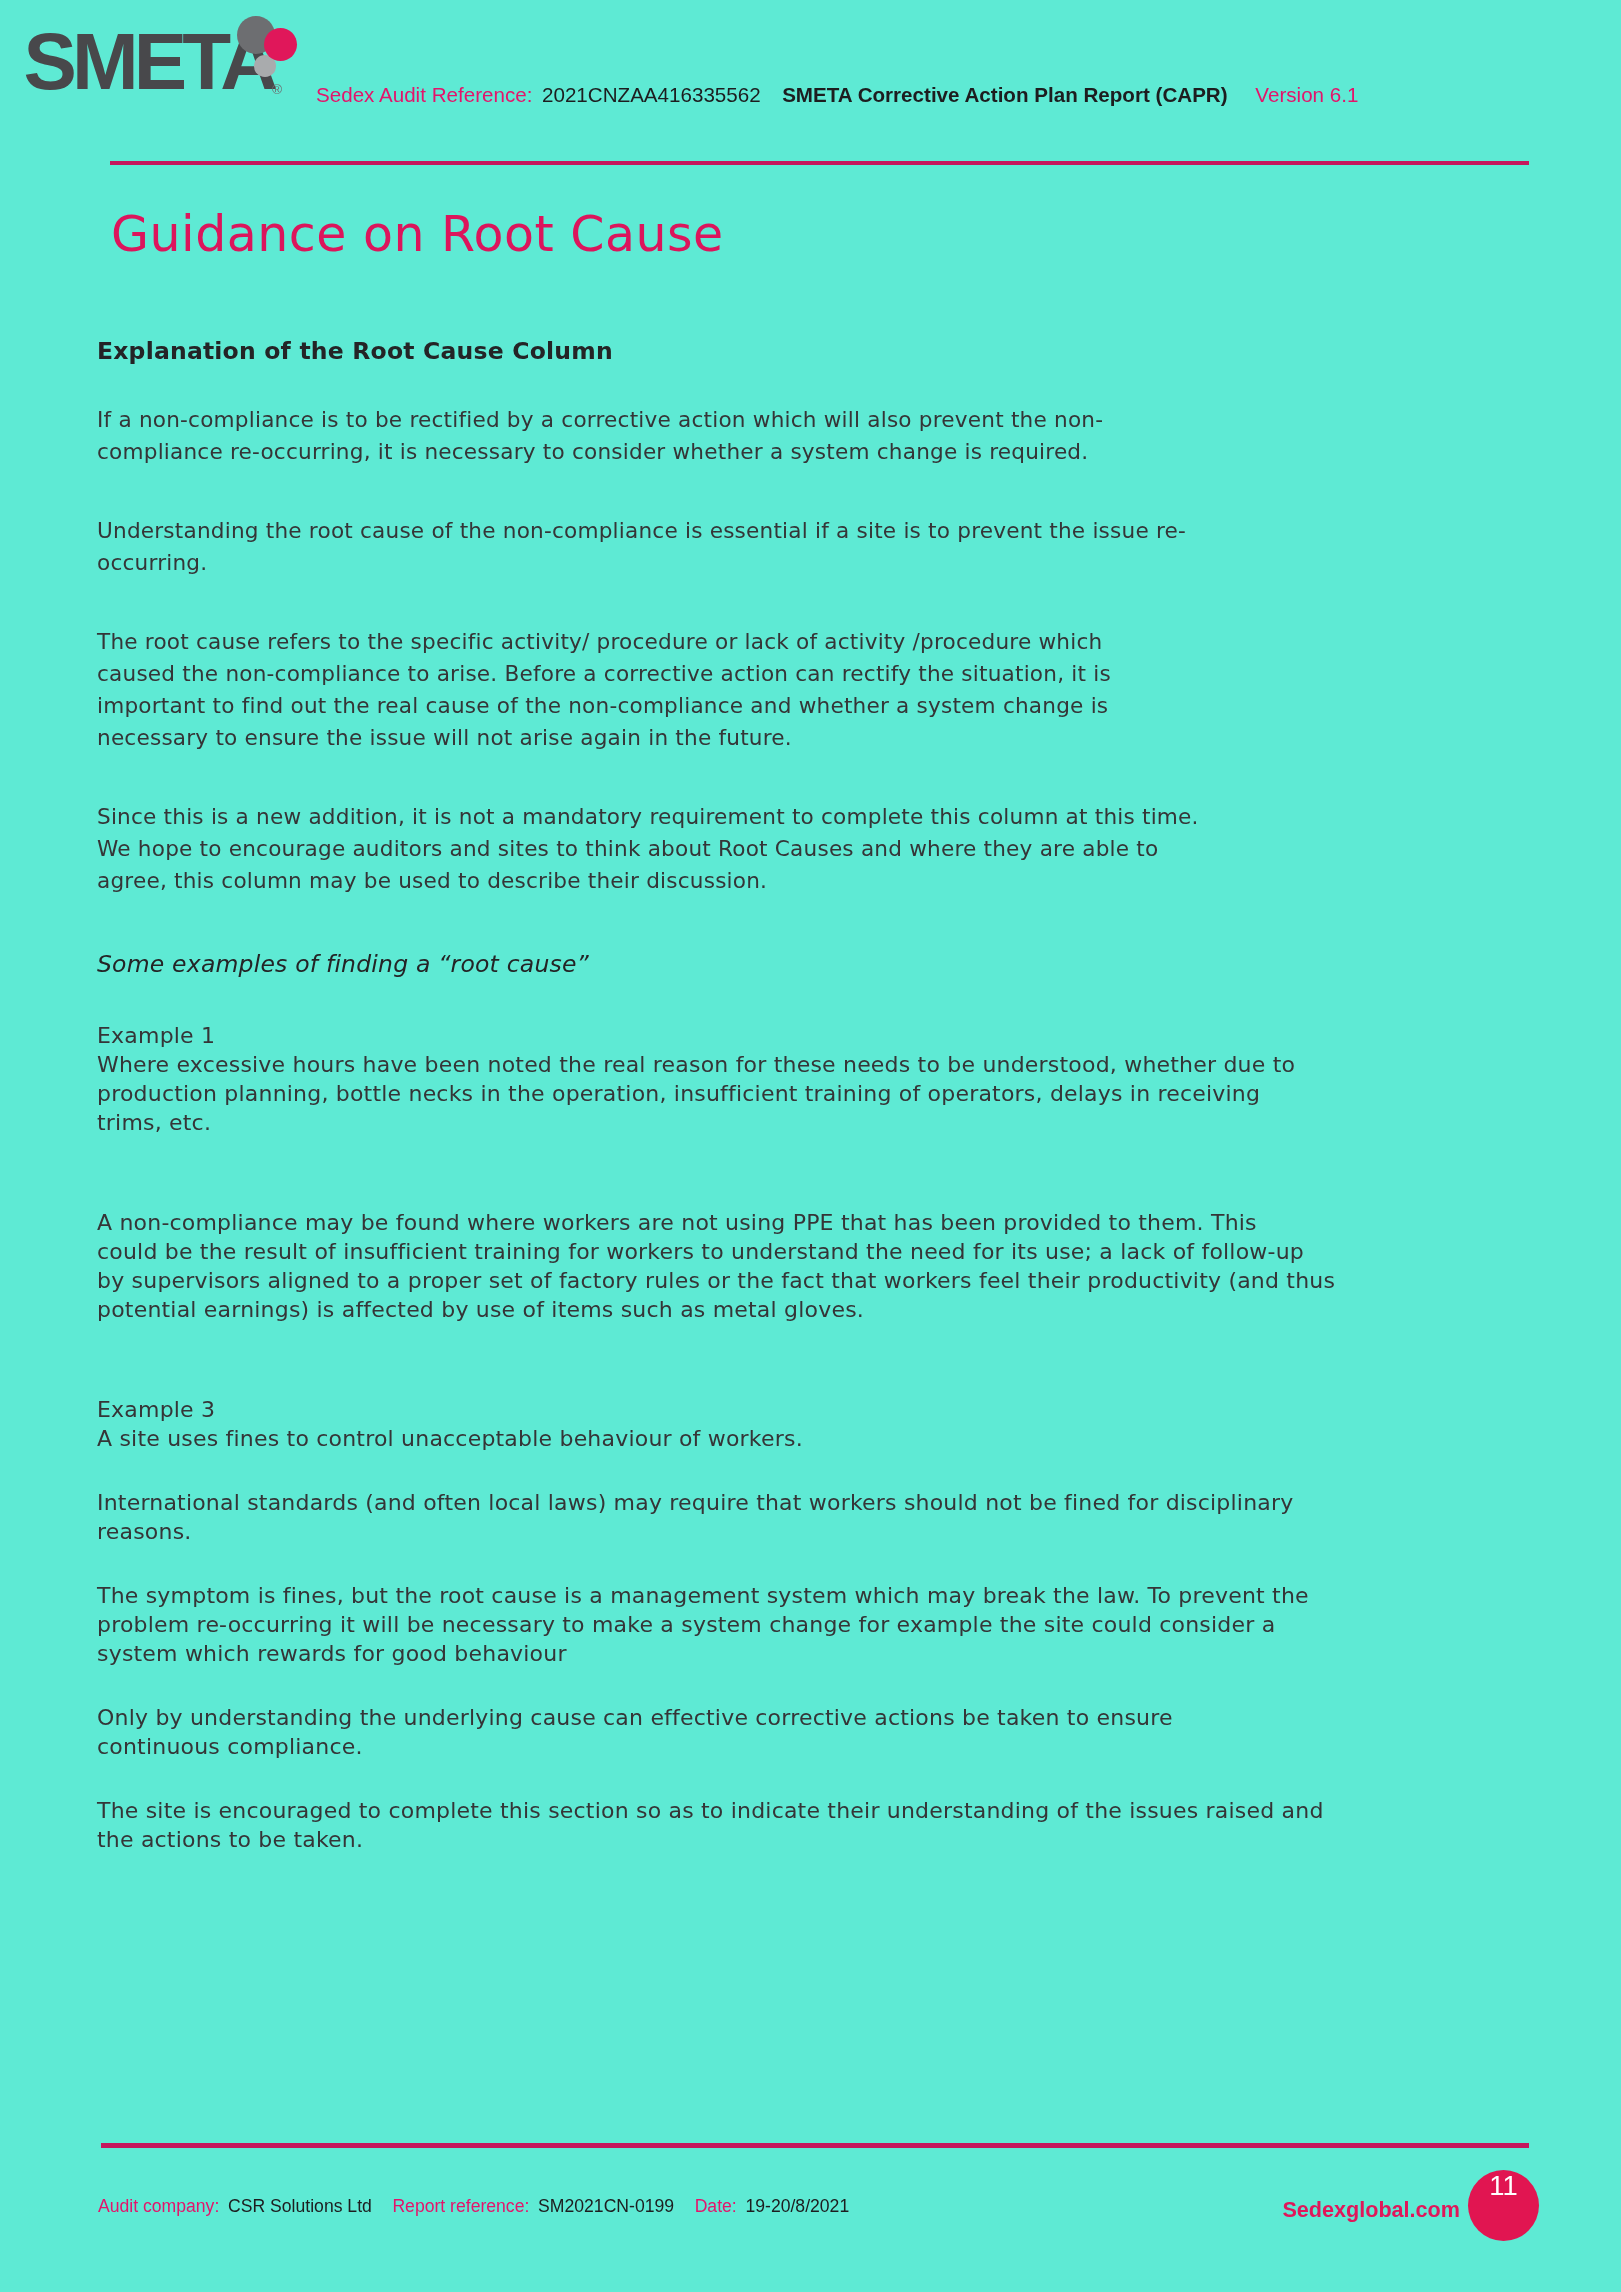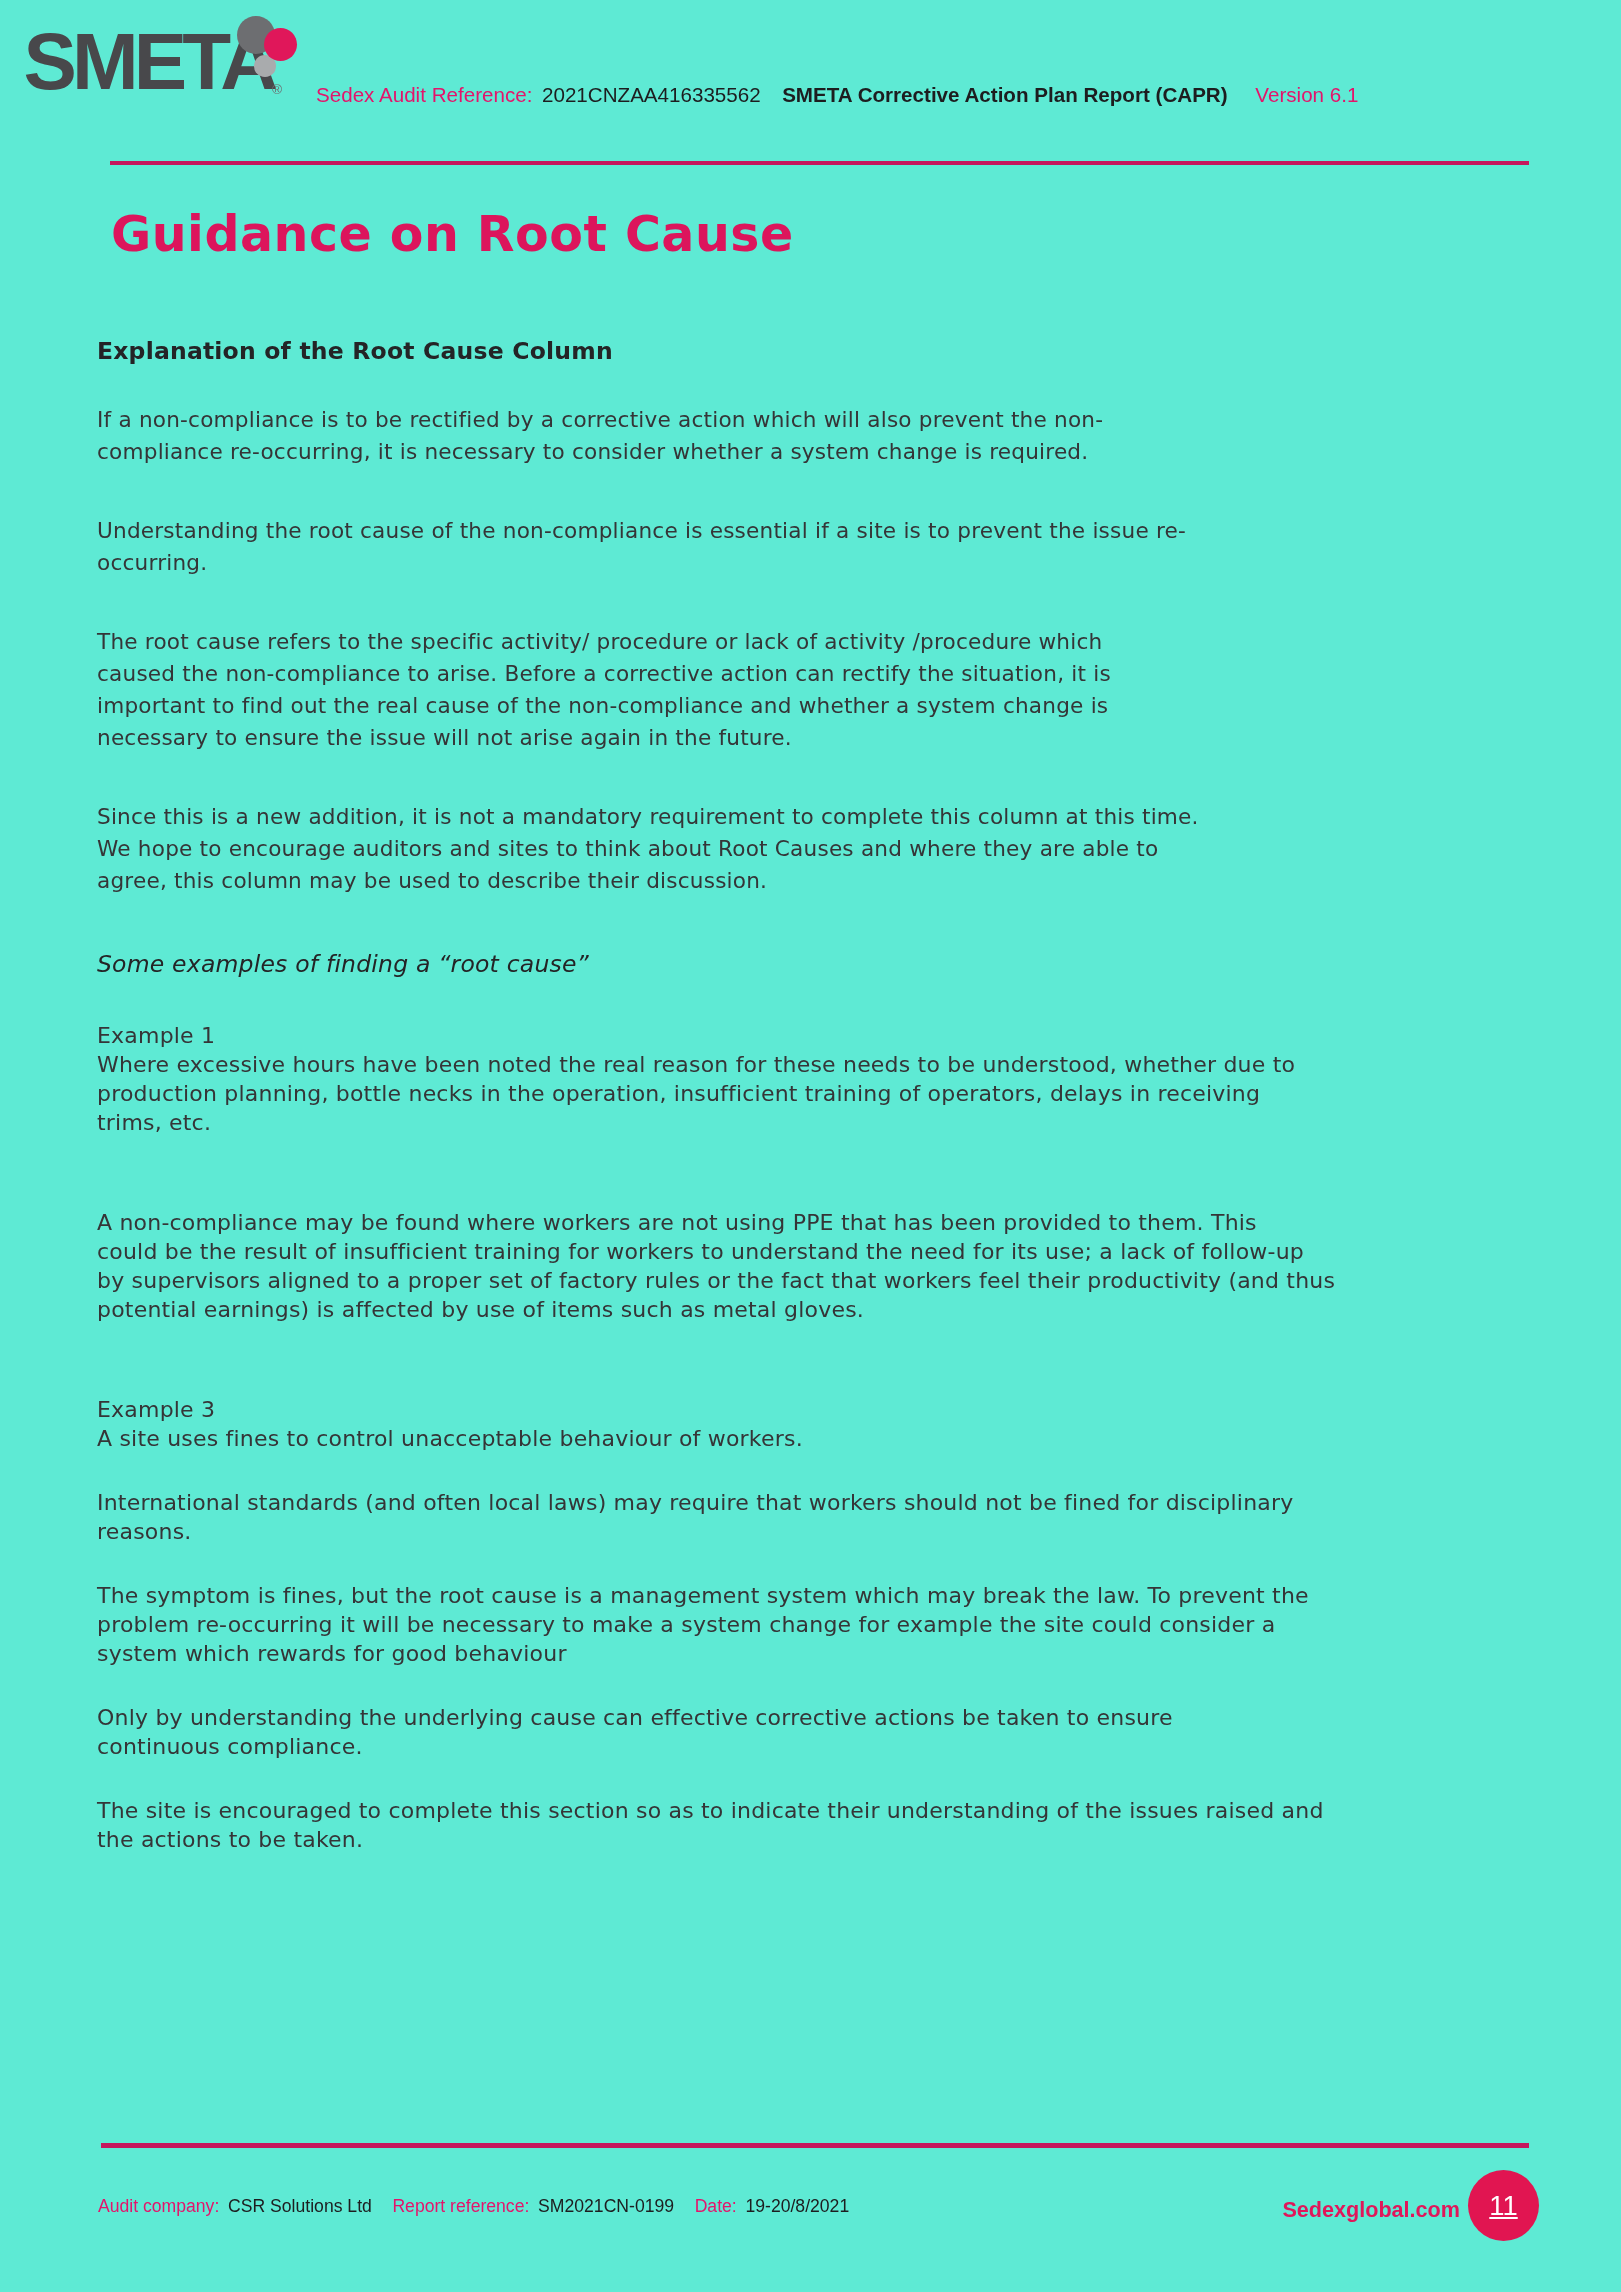--- a/index.html
+++ b/index.html
@@ -54,21 +54,21 @@
     left: 110px; top: 161px;
     width: 1419px; height: 3.9px;
     background: #c4175c;
   }
 
   
   .page-title {
     position: absolute;
     left: 111px; top: 206px;
     font-size: 49px;
-    font-weight: bold;
+    font-weight: normal;
     letter-spacing: 0.5px;
     color: #dc155c;
   }
 
   
   .content {
     position: absolute;
     left: 97px; top: 337px;
     width: 1460px;
     color: #353537;
@@ -132,26 +132,24 @@
     color: #e0175a;
     text-decoration: none;
   }
   .footer-page-circle {
     position: absolute;
     left: 1468px; top: 2170px;
     width: 71px; height: 71px;
     border-radius: 50%;
     background: #e11551;
     display: flex;
-    align-items: center;
     justify-content: center;
     font-family: "Liberation Sans", sans-serif;
     font-size: 27.4px;
     color: #ffffff;
-    text-decoration: underline;
   }
 </style>
 </head>
 <body>
 
 <div class="page">
 
   <div class="logo-wordmark">SMETA</div>
   <div class="logo-dot dot-dark"></div>
   <div class="logo-dot dot-light"></div>

